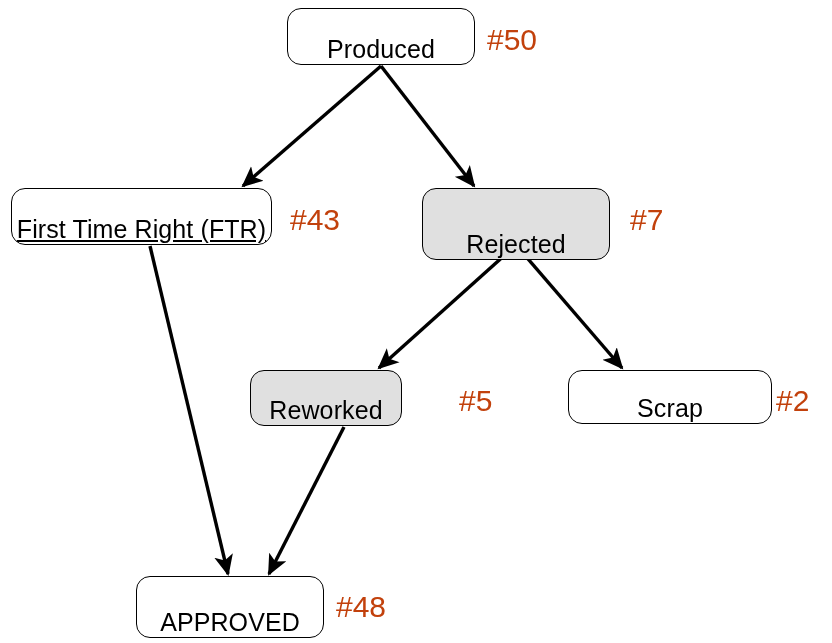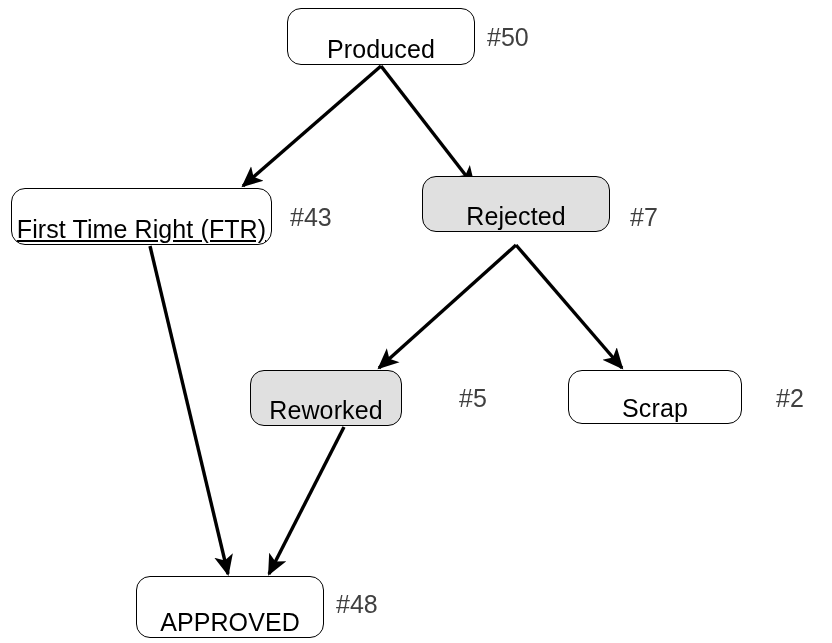--- a/index.html
+++ b/index.html
@@ -42,23 +42,23 @@
   }
   .node.shaded {
     background: #e0e0e0;
   }
   .node-label {
     line-height: 1;
     padding-bottom: 2px;
   }
   .count {
     position: absolute;
-    font-size: 25px;
+    font-size: 30px;
     font-family: "Liberation Sans", sans-serif;
-    color: #404040;
+    color: #c2410c;
     white-space: nowrap;
     line-height: 1;
     z-index: 2;
   }
 </style>
 </head>
 <body>
 
 <div id="canvas">
 
@@ -81,31 +81,31 @@
   <div class="node" style="left: 287px; top: 8px; width: 188px; height: 57px;">
     <span class="node-label">Produced</span>
   </div>
   <div class="count" style="left: 487px; top: 25px;">#50</div>
 
   <div class="node" style="left: 11px; top: 188px; width: 261px; height: 57px; text-decoration: underline;">
     <span class="node-label">First Time Right (FTR)</span>
   </div>
   <div class="count" style="left: 290px; top: 205px;">#43</div>
 
-  <div class="node shaded" style="left: 422px; top: 176px; width: 188px; height: 56px;">
+  <div class="node shaded" style="left: 422px; top: 188px; width: 188px; height: 72px;">
     <span class="node-label">Rejected</span>
   </div>
   <div class="count" style="left: 630px; top: 205px;">#7</div>
 
   <div class="node shaded" style="left: 250px; top: 370px; width: 152px; height: 56px;">
     <span class="node-label">Reworked</span>
   </div>
   <div class="count" style="left: 459px; top: 386px;">#5</div>
 
-  <div class="node" style="left: 568px; top: 370px; width: 174px; height: 54px;">
+  <div class="node" style="left: 568px; top: 370px; width: 204px; height: 54px;">
     <span class="node-label">Scrap</span>
   </div>
   <div class="count" style="left: 776px; top: 386px;">#2</div>
 
   <div class="node" style="left: 136px; top: 576px; width: 188px; height: 62px;">
     <span class="node-label">APPROVED</span>
   </div>
   <div class="count" style="left: 336px; top: 592px;">#48</div>
 
 </div>

